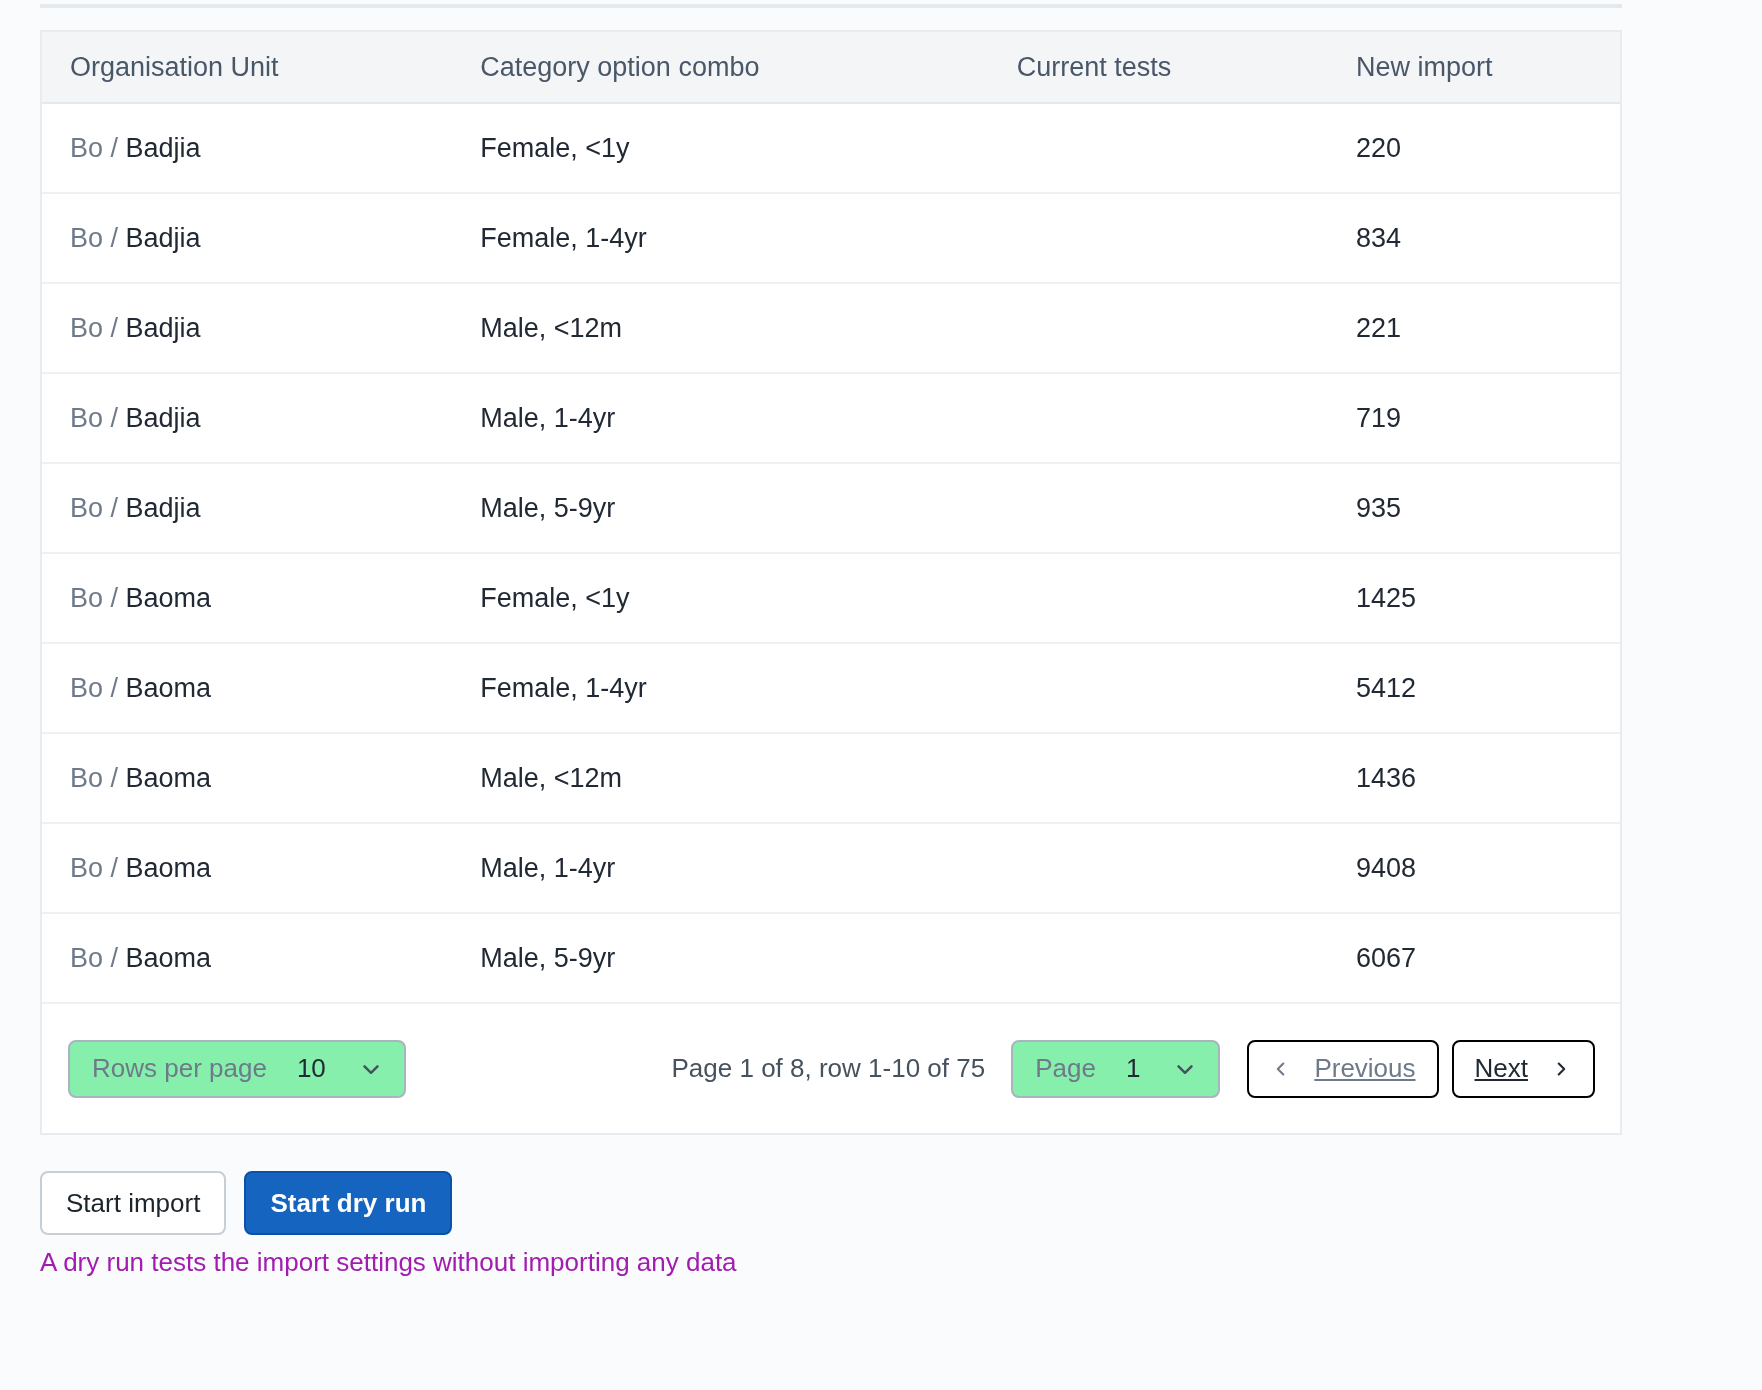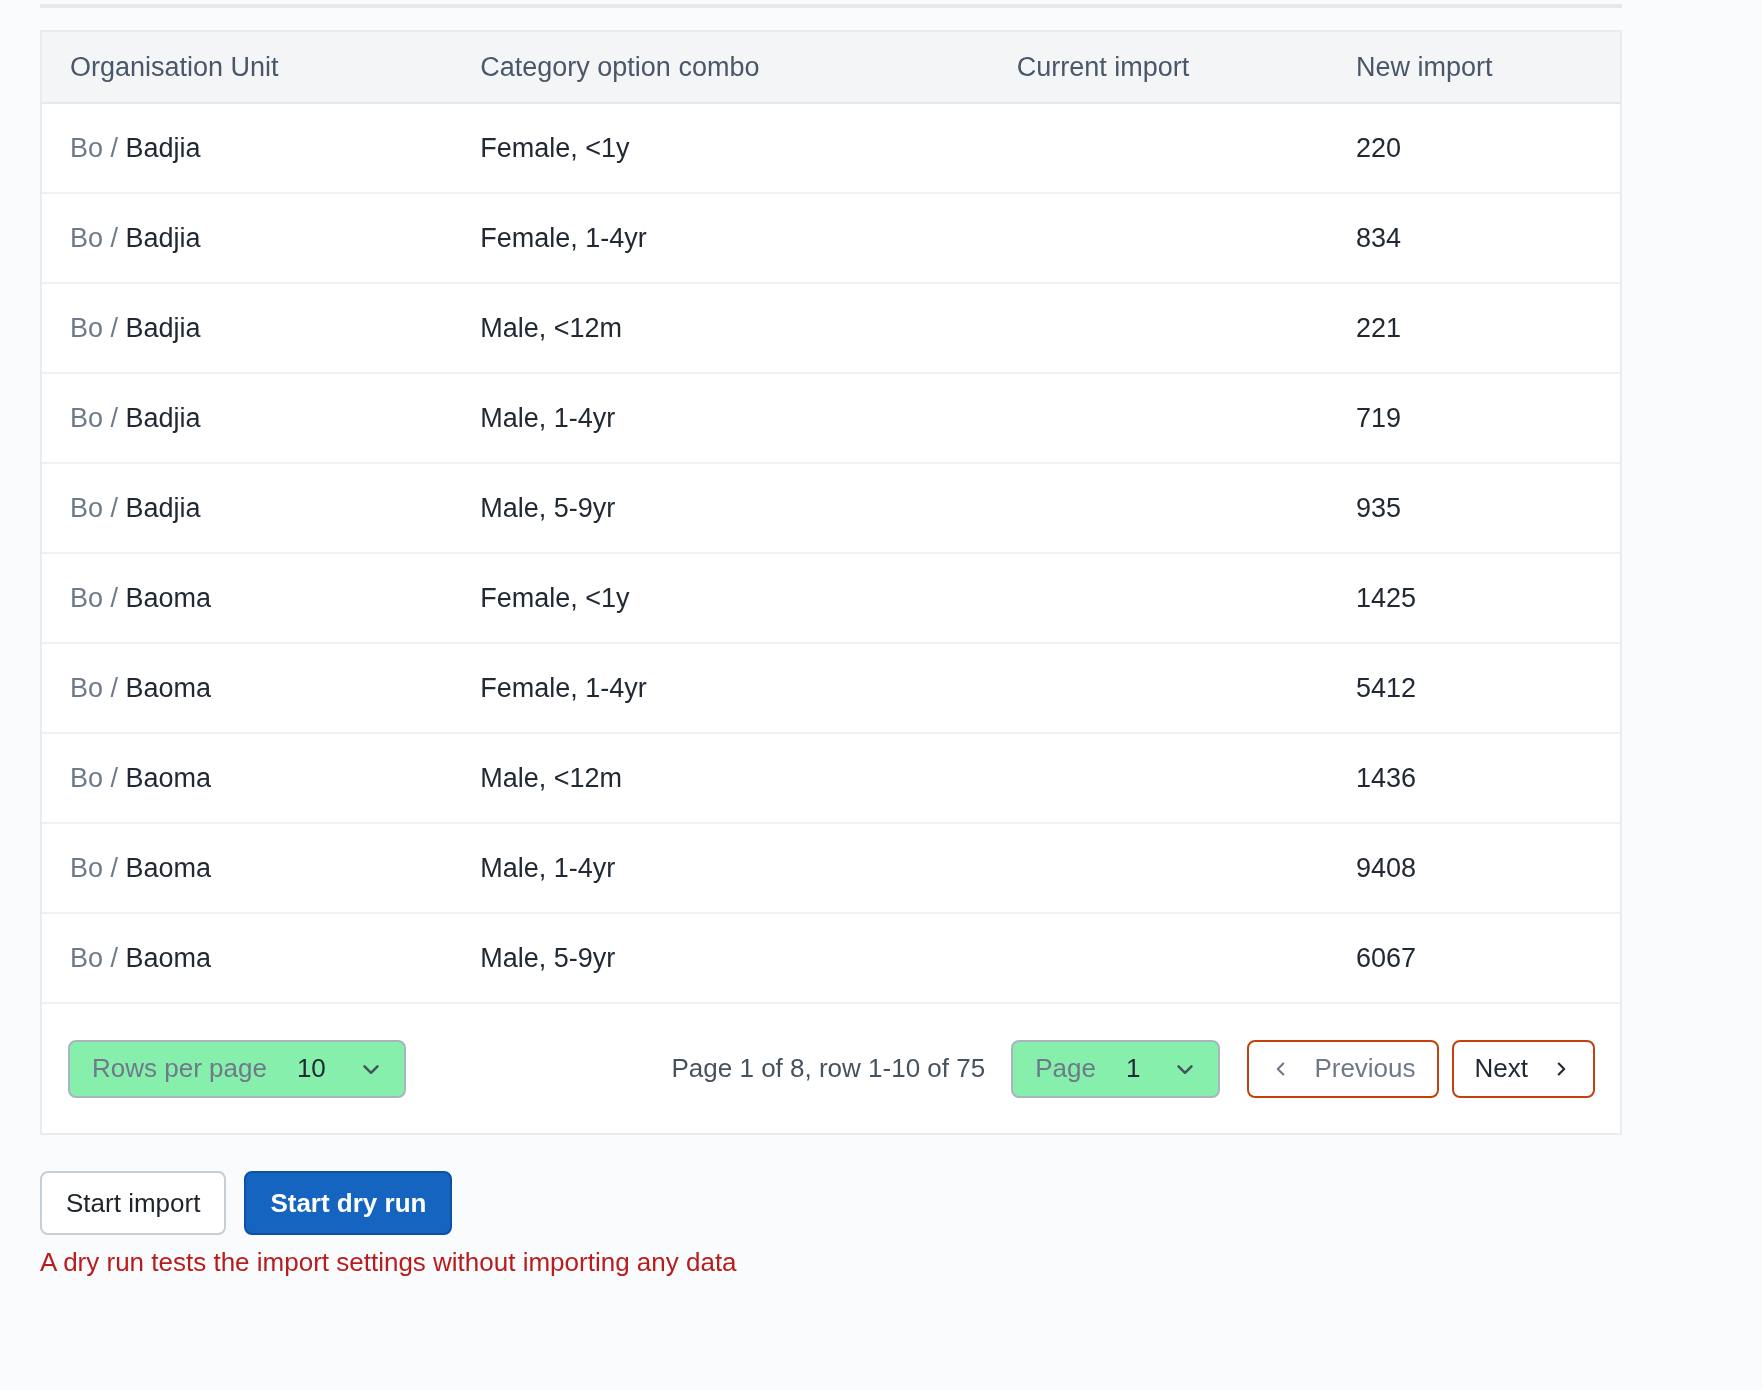--- a/index.html
+++ b/index.html
@@ -62,23 +62,23 @@
   .select .sel-value { color: #212934; font-size: 26px; margin-left: 30px; }
   .select svg { margin-left: 16px; color: #46535f; flex: none; }
 
   .pag-right { margin-left: auto; display: flex; align-items: center; }
   .summary { color: #46535f; font-size: 26px; margin-right: 26px; }
   .page-select { margin-right: 27px; }
 
   .pgbtn {
     display: inline-flex; align-items: center; 
     height: 58px; box-sizing: border-box;
-    border: 2px solid #c2410c; border-radius: 8px;
+    border: 2px solid #000000; border-radius: 8px;
     background: #fff; padding: 0 21px;
-    font-family: inherit; font-size: 26px; cursor: pointer;
+    font-family: inherit; font-size: 26px; cursor: pointer; text-decoration: underline;
   }
   .pgbtn.prev { color: #6e7a8a; margin-right: 13px; }
   .pgbtn.prev svg { margin-right: 11px; }
   .pgbtn.next { color: #212934; }
   .pgbtn.next svg { margin-left: 11px; }
 
   .actions { margin-top: 36px; display: flex; gap: 18px; }
   .btn {
     height: 64px; box-sizing: border-box;
     border-radius: 8px; font-family: inherit; font-size: 26px;
@@ -88,21 +88,21 @@
     background: #1565c0; border: 2px solid #0b51a8;
     color: #ffffff; font-weight: 700;
   }
   .btn.secondary {
     background: #ffffff; border: 2px solid #c6ced6;
     color: #1d252c; font-weight: 400;
   }
   .helper {
     margin: 12px 0 0 0;
     font-size: 26px; line-height: 30px;
-    color: #b91c1c;
+    color: #a21caf;
   }
 </style>
 </head>
 <body>
 
 <div>
 
   <hr class="divider">
 
 
@@ -113,21 +113,21 @@
       <colgroup>
         <col style="width:26%">
           <col style="width:34%">
           <col style="width:21.5%">
           <col style="width:18.5%">
       </colgroup>
       <thead>
         <tr>
           <th>Organisation Unit</th>
           <th>Category option combo</th>
-          <th>Current import</th>
+          <th>Current tests</th>
           <th>New import</th>
         </tr>
       </thead>
       <tbody id="table-body">
           <tr>
             <td><span class="ancestor">Bo</span><span class="path-sep"> / </span><span>Badjia</span></td>
             <td>Female, &lt;1y</td>
             <td></td>
             <td>220</td>
           </tr>

